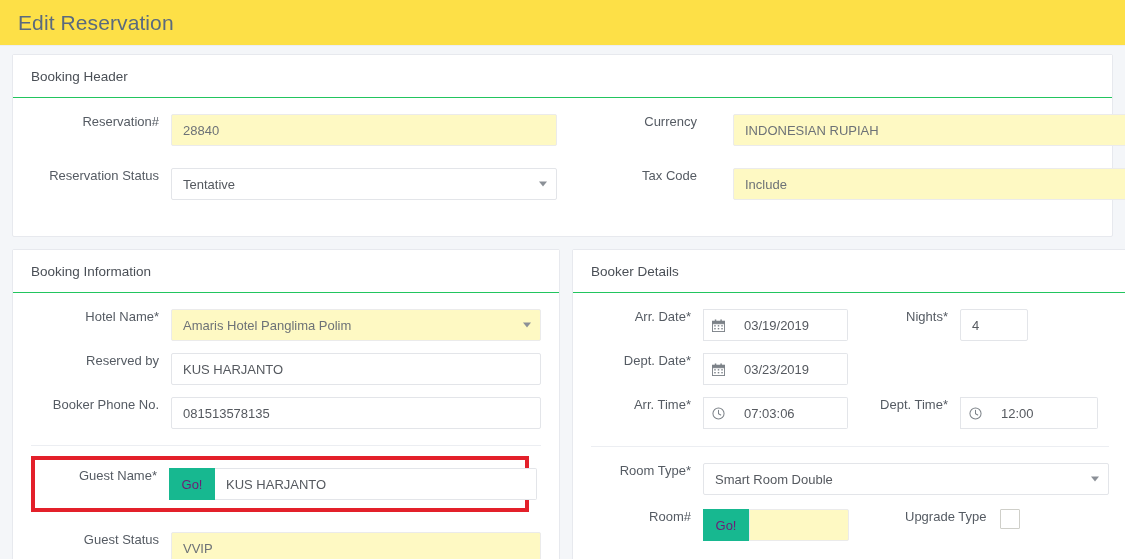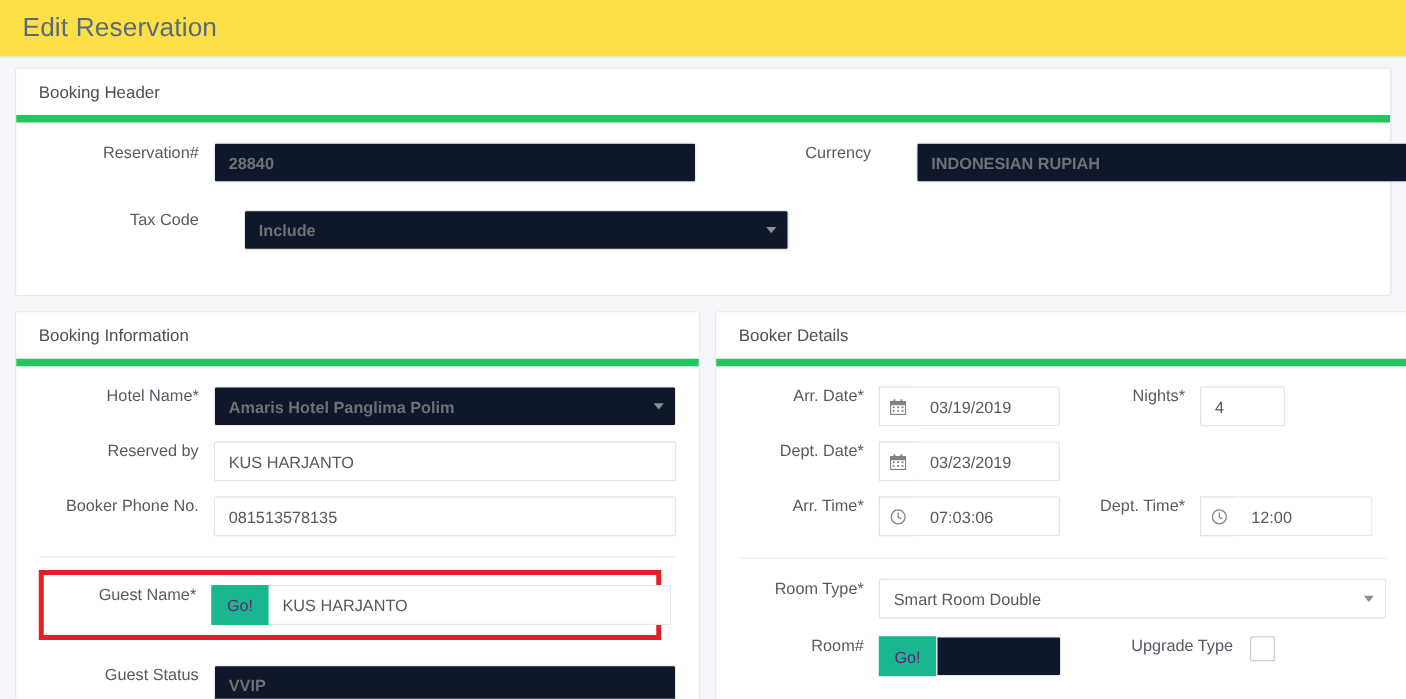--- a/index.html
+++ b/index.html
@@ -31,21 +31,21 @@
   .card {
     background: #ffffff;
     border: 1px solid #e7e9ee;
     border-radius: 2px;
   }
   .card-head {
     height: 43px;
     display: flex;
     align-items: center;
     padding: 0 18px;
-    border-bottom: 6px solid #22c55e;
+    border-bottom: 1px solid #22c55e;
     background: #ffffff;
   }
   .card-head-title {
     font-size: 13.5px;
     color: #4a4f56;
     font-weight: 400;
   }
   .card-body { padding: 14px 18px 16px 18px; }
 
   
@@ -79,24 +79,23 @@
     display: flex;
     align-items: center;
     padding: 0 11px;
     background: #ffffff;
     border: 1px solid #e3e5e9;
     border-radius: 2px;
     overflow: hidden;
     white-space: nowrap;
   }
   .ctl.disabled {
-    background: #0f172a;
+    background: #fef9c3;
     border-color: #ebebeb;
     color: #6d7277;
-    font-weight: bold;
   }
   .sel {
     position: relative;
     padding-right: 24px;
   }
   .caret {
     position: absolute;
     right: 9px; top: 50%;
     transform: translateY(-50%);
     width: 0; height: 0;
@@ -190,20 +189,29 @@
             <div class="flabel lbl-140">Currency</div>
             <div class="ctl disabled sel w-382">
               <span>INDONESIAN RUPIAH</span>
               <span class="caret"></span>
             </div>
           </div>
         </div>
       </div>
 
       <div class="row2" style="margin-top:12px;">
+        <div class="col-l">
+          <div class="frow" style="margin-bottom:0;">
+            <div class="flabel lbl-140">Reservation Status</div>
+            <div class="ctl sel w-386">
+              <span>Tentative</span>
+              <span class="caret"></span>
+            </div>
+          </div>
+        </div>
         <div class="col-r">
           <div class="frow" style="margin-bottom:0;">
             <div class="flabel lbl-140">Tax Code</div>
             <div class="ctl disabled sel w-382">
               <span>Include</span>
               <span class="caret"></span>
             </div>
           </div>
         </div>
       </div>

